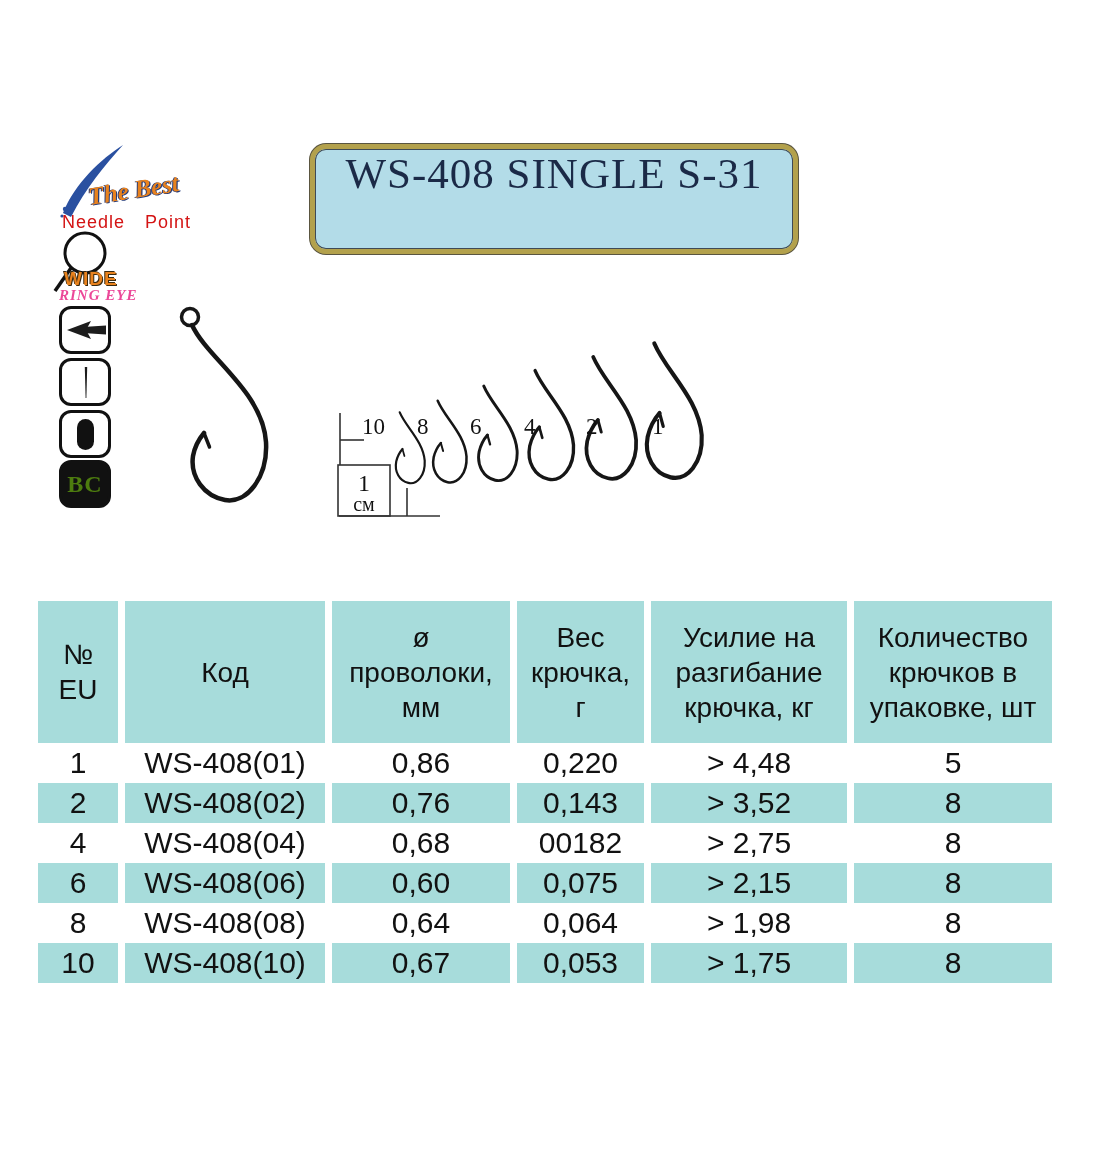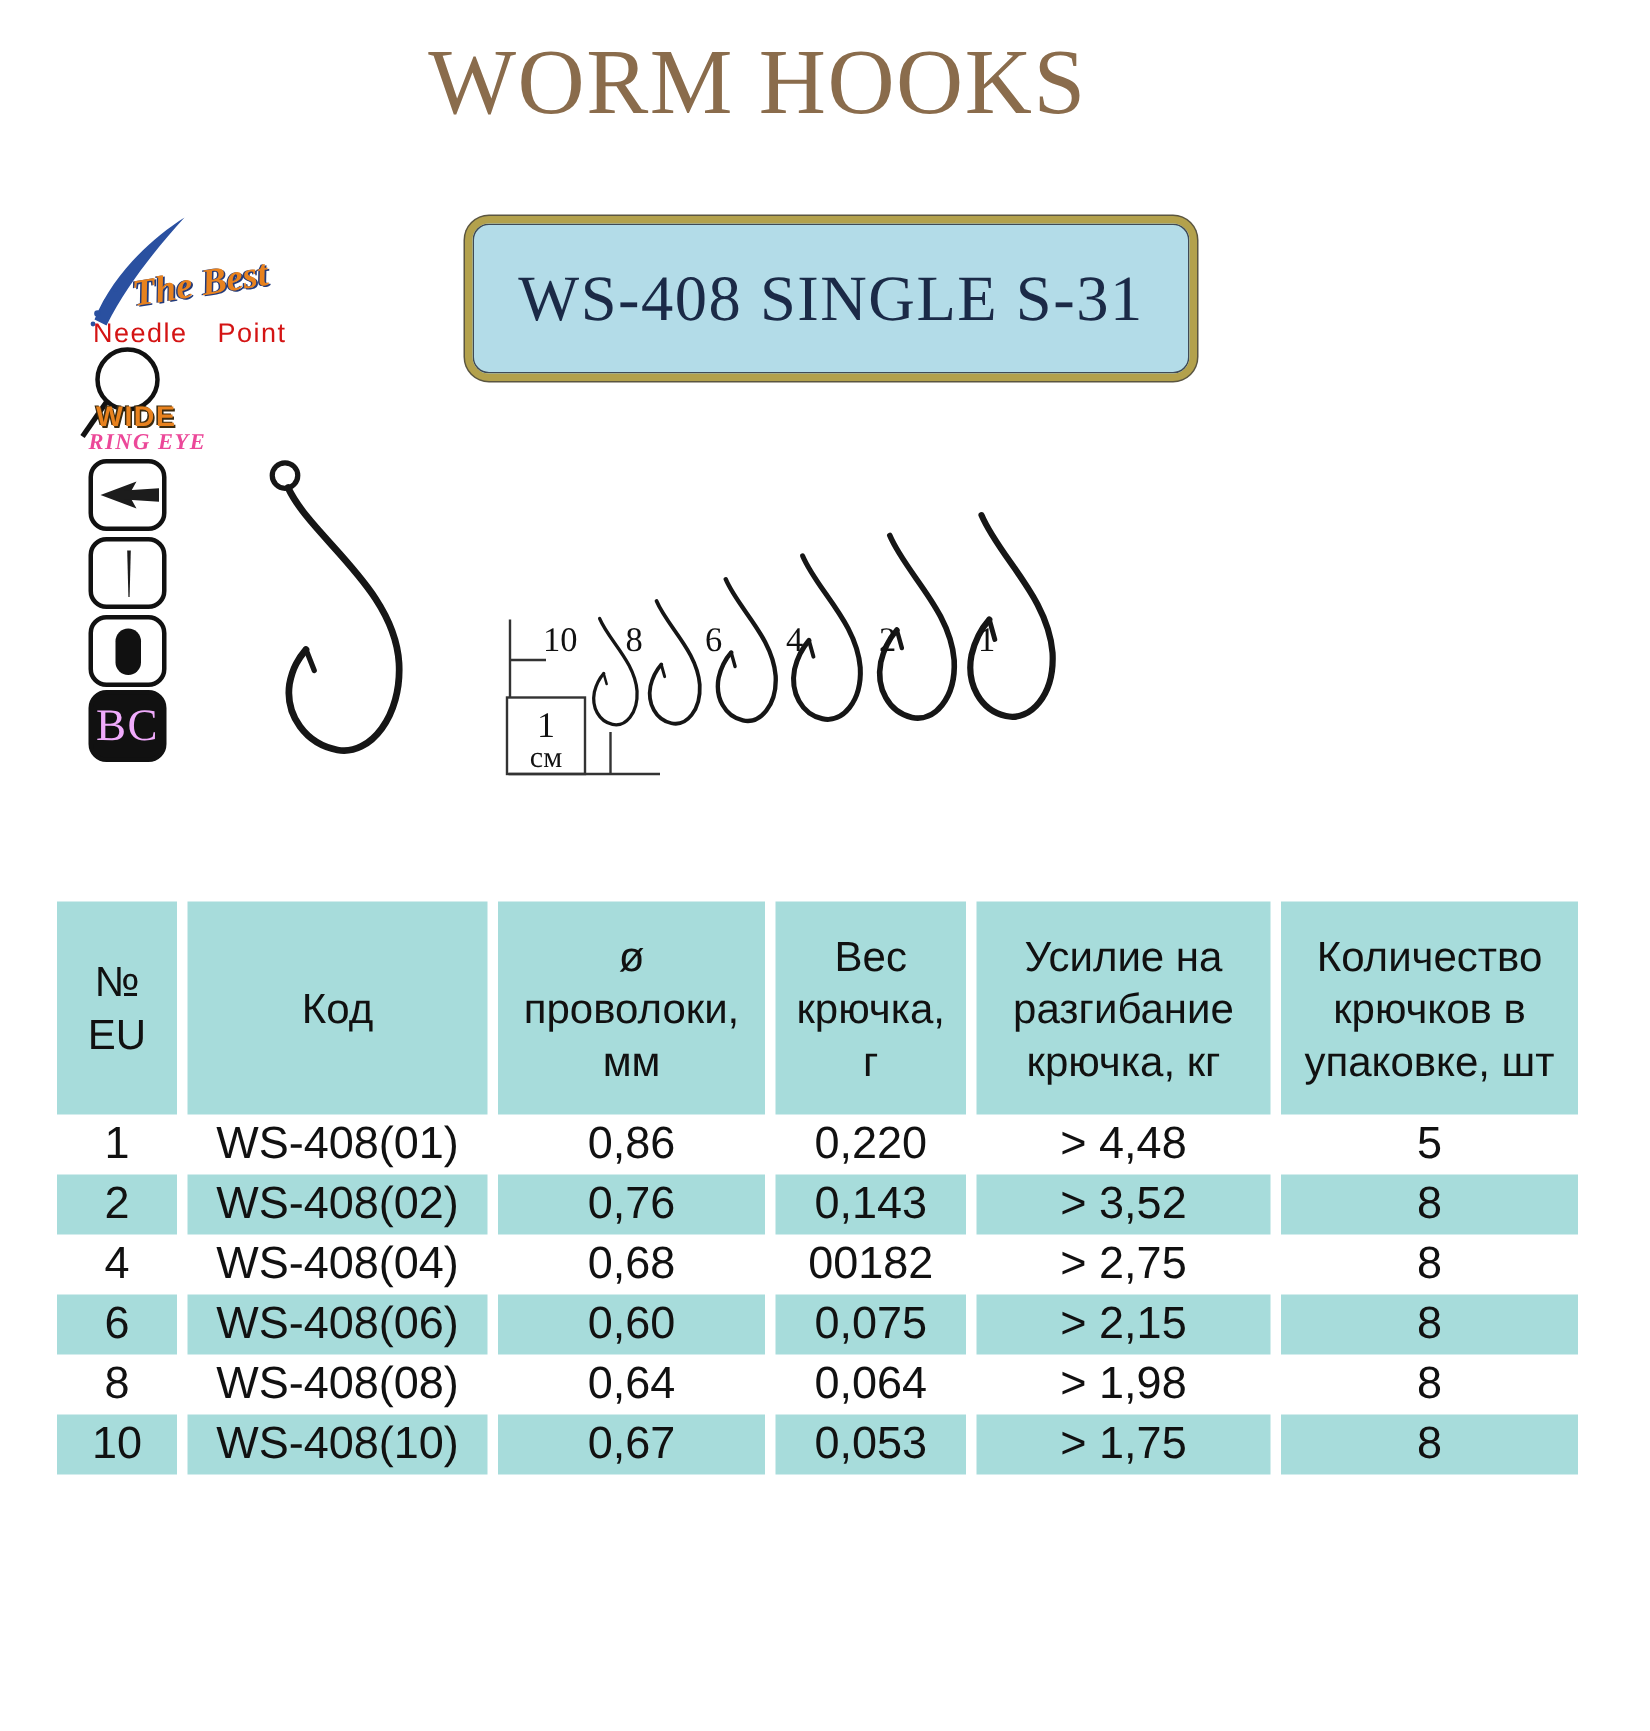--- a/index.html
+++ b/index.html
@@ -8,21 +8,21 @@
 
   
   .page-title{position:absolute;left:0;top:20px;width:1010px;text-align:center;
               font-family:"Liberation Serif",serif;font-size:62px;font-weight:400;
               color:#8a6c4c;letter-spacing:1px;white-space:nowrap;}
 
   
   .product-box{position:absolute;left:310px;top:144px;width:488px;height:110px;
                background:#b3dce8;border:5px solid #b3a14c;border-radius:16px;
                box-shadow:0 0 0 1px #5a5540, inset 0 0 0 1px #3f4a56;
-               display:flex;align-items:center;justify-content:center;box-sizing:border-box;}
+               display:flex;align-items:flex-start;justify-content:center;box-sizing:border-box;}
   .product-box span{font-family:"Liberation Serif",serif;font-size:43px;color:#1b2a47;
                     letter-spacing:1px;white-space:nowrap;}
 
   
   .swoosh{position:absolute;left:55px;top:143px;}
   .brand-name{position:absolute;left:88px;top:176px;transform:rotate(-9deg);
               font-family:"Liberation Serif",serif;font-style:italic;font-weight:700;
               font-size:25px;color:#e8821e;
               text-shadow:1px 1px 0 #223a7a, -1px 0 0 #223a7a;white-space:nowrap;}
   .brand-tagline{position:absolute;left:62px;top:212px;font-size:18px;font-weight:400;
@@ -35,21 +35,21 @@
                  text-shadow:1px 1px 0 #3a2a10,-1px -1px 0 #3a2a10;white-space:nowrap;}
   .ring-eye-label{position:absolute;left:59px;top:287px;font-family:"Liberation Serif",serif;
                   font-style:italic;font-weight:700;font-size:15px;color:#ec4899;
                   letter-spacing:1px;white-space:nowrap;}
 
   
   .icon-box{position:absolute;left:59px;width:52px;height:48px;border:3.5px solid #111;
             border-radius:12px;background:#fff;box-sizing:border-box;
             display:flex;align-items:center;justify-content:center;}
   .icon-box.filled{background:#111;}
-  .bc-text{font-family:"Liberation Serif",serif;font-weight:400;font-size:30px;color:#f0abfc;
+  .bc-text{font-family:"Liberation Serif",serif;font-weight:700;font-size:24px;color:#4d7c0f;
            letter-spacing:1px;}
 
   
   .hook{position:absolute;}
   .hook-size-label{position:absolute;font-family:"Liberation Serif",serif;font-size:23px;color:#111;}
   .scale-svg{position:absolute;left:330px;top:405px;}
   .scale-svg text{font-family:"Liberation Serif",serif;fill:#111;}
 
   
   .spec-table{position:absolute;left:31px;top:601px;border-collapse:separate;
@@ -59,21 +59,20 @@
                  height:142px;padding:0;}
   .spec-table td{font-size:30px;text-align:center;vertical-align:middle;height:40px;padding:0;
                  white-space:nowrap;}
   .spec-table tr.zebra td{background:#a7dcdb;}
 </style>
 </head>
 <body>
 
 <div class="page">
 
-  <div class="page-title">WORM HOOKS</div>
 
   <div class="product-box">
     <span>WS-408 SINGLE S-31</span>
   </div>
 
   <svg class="swoosh" width="74" height="78" viewBox="0 0 74 78">
     <path d="M68 2 C46 16, 20 40, 8 70 L16 74 C30 46, 50 22, 68 2 Z" fill="#2a50a0"></path>
     <circle cx="10" cy="66" r="2.2" fill="#2a50a0"></circle>
     <circle cx="16" cy="58" r="1.8" fill="#2a50a0"></circle>
     <circle cx="7" cy="73" r="1.6" fill="#2a50a0"></circle>

